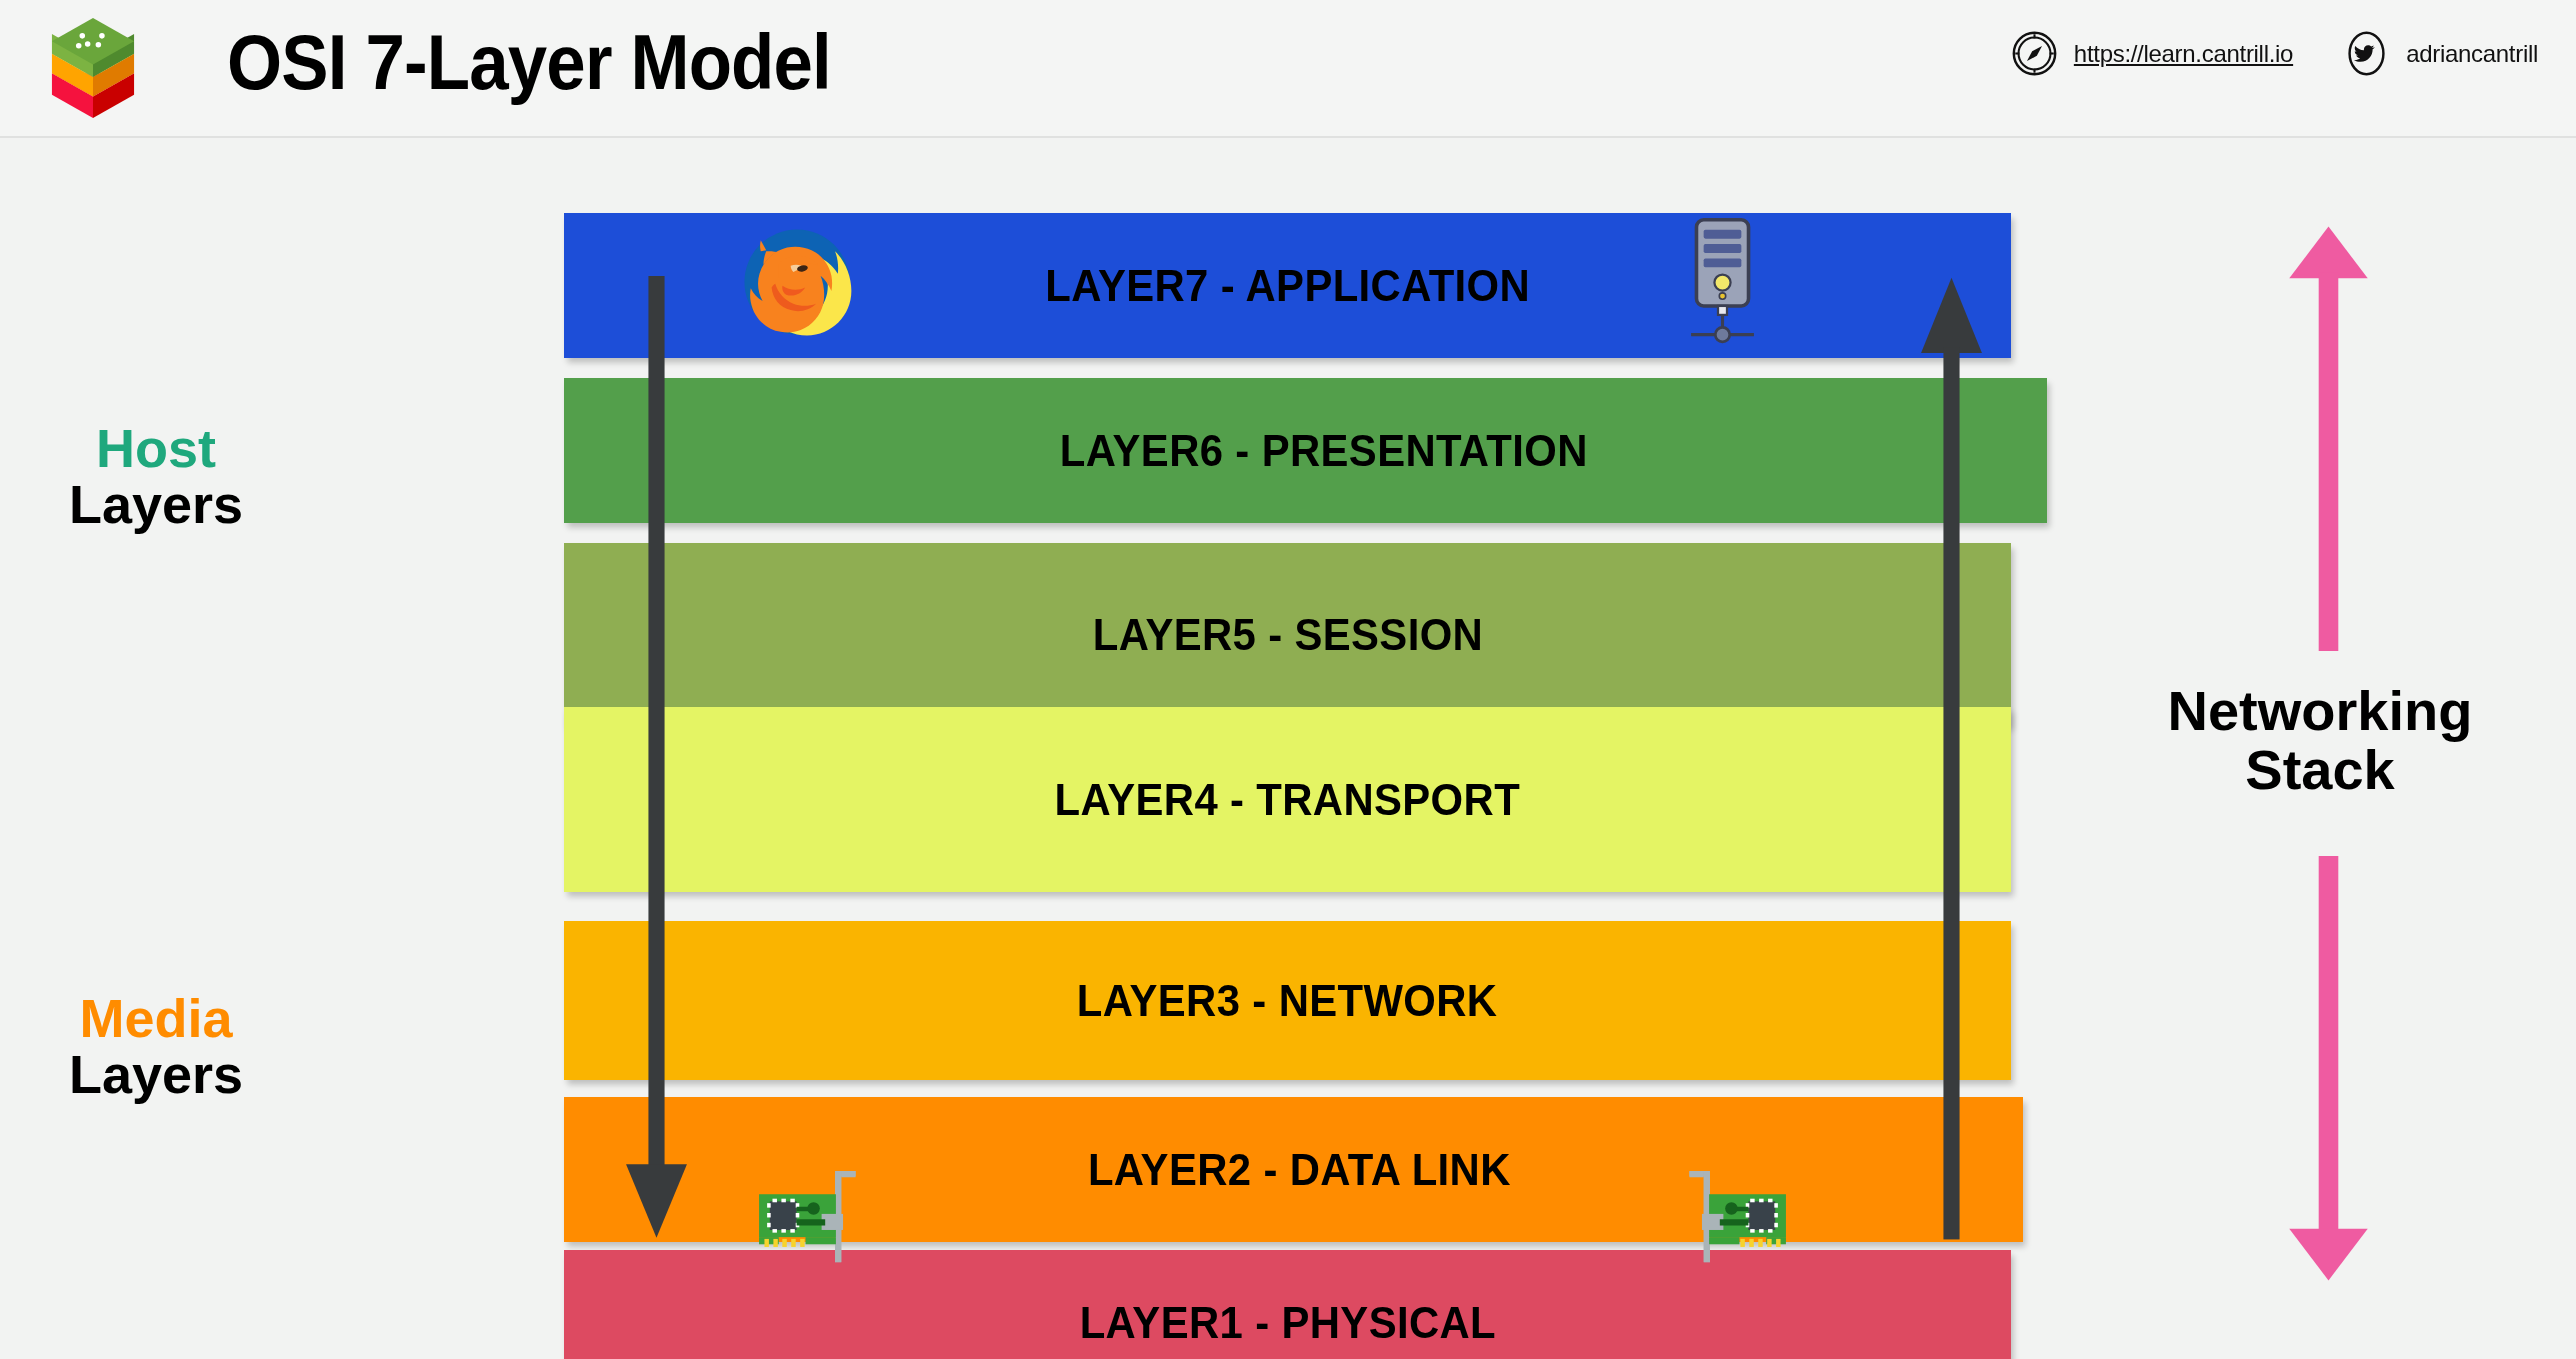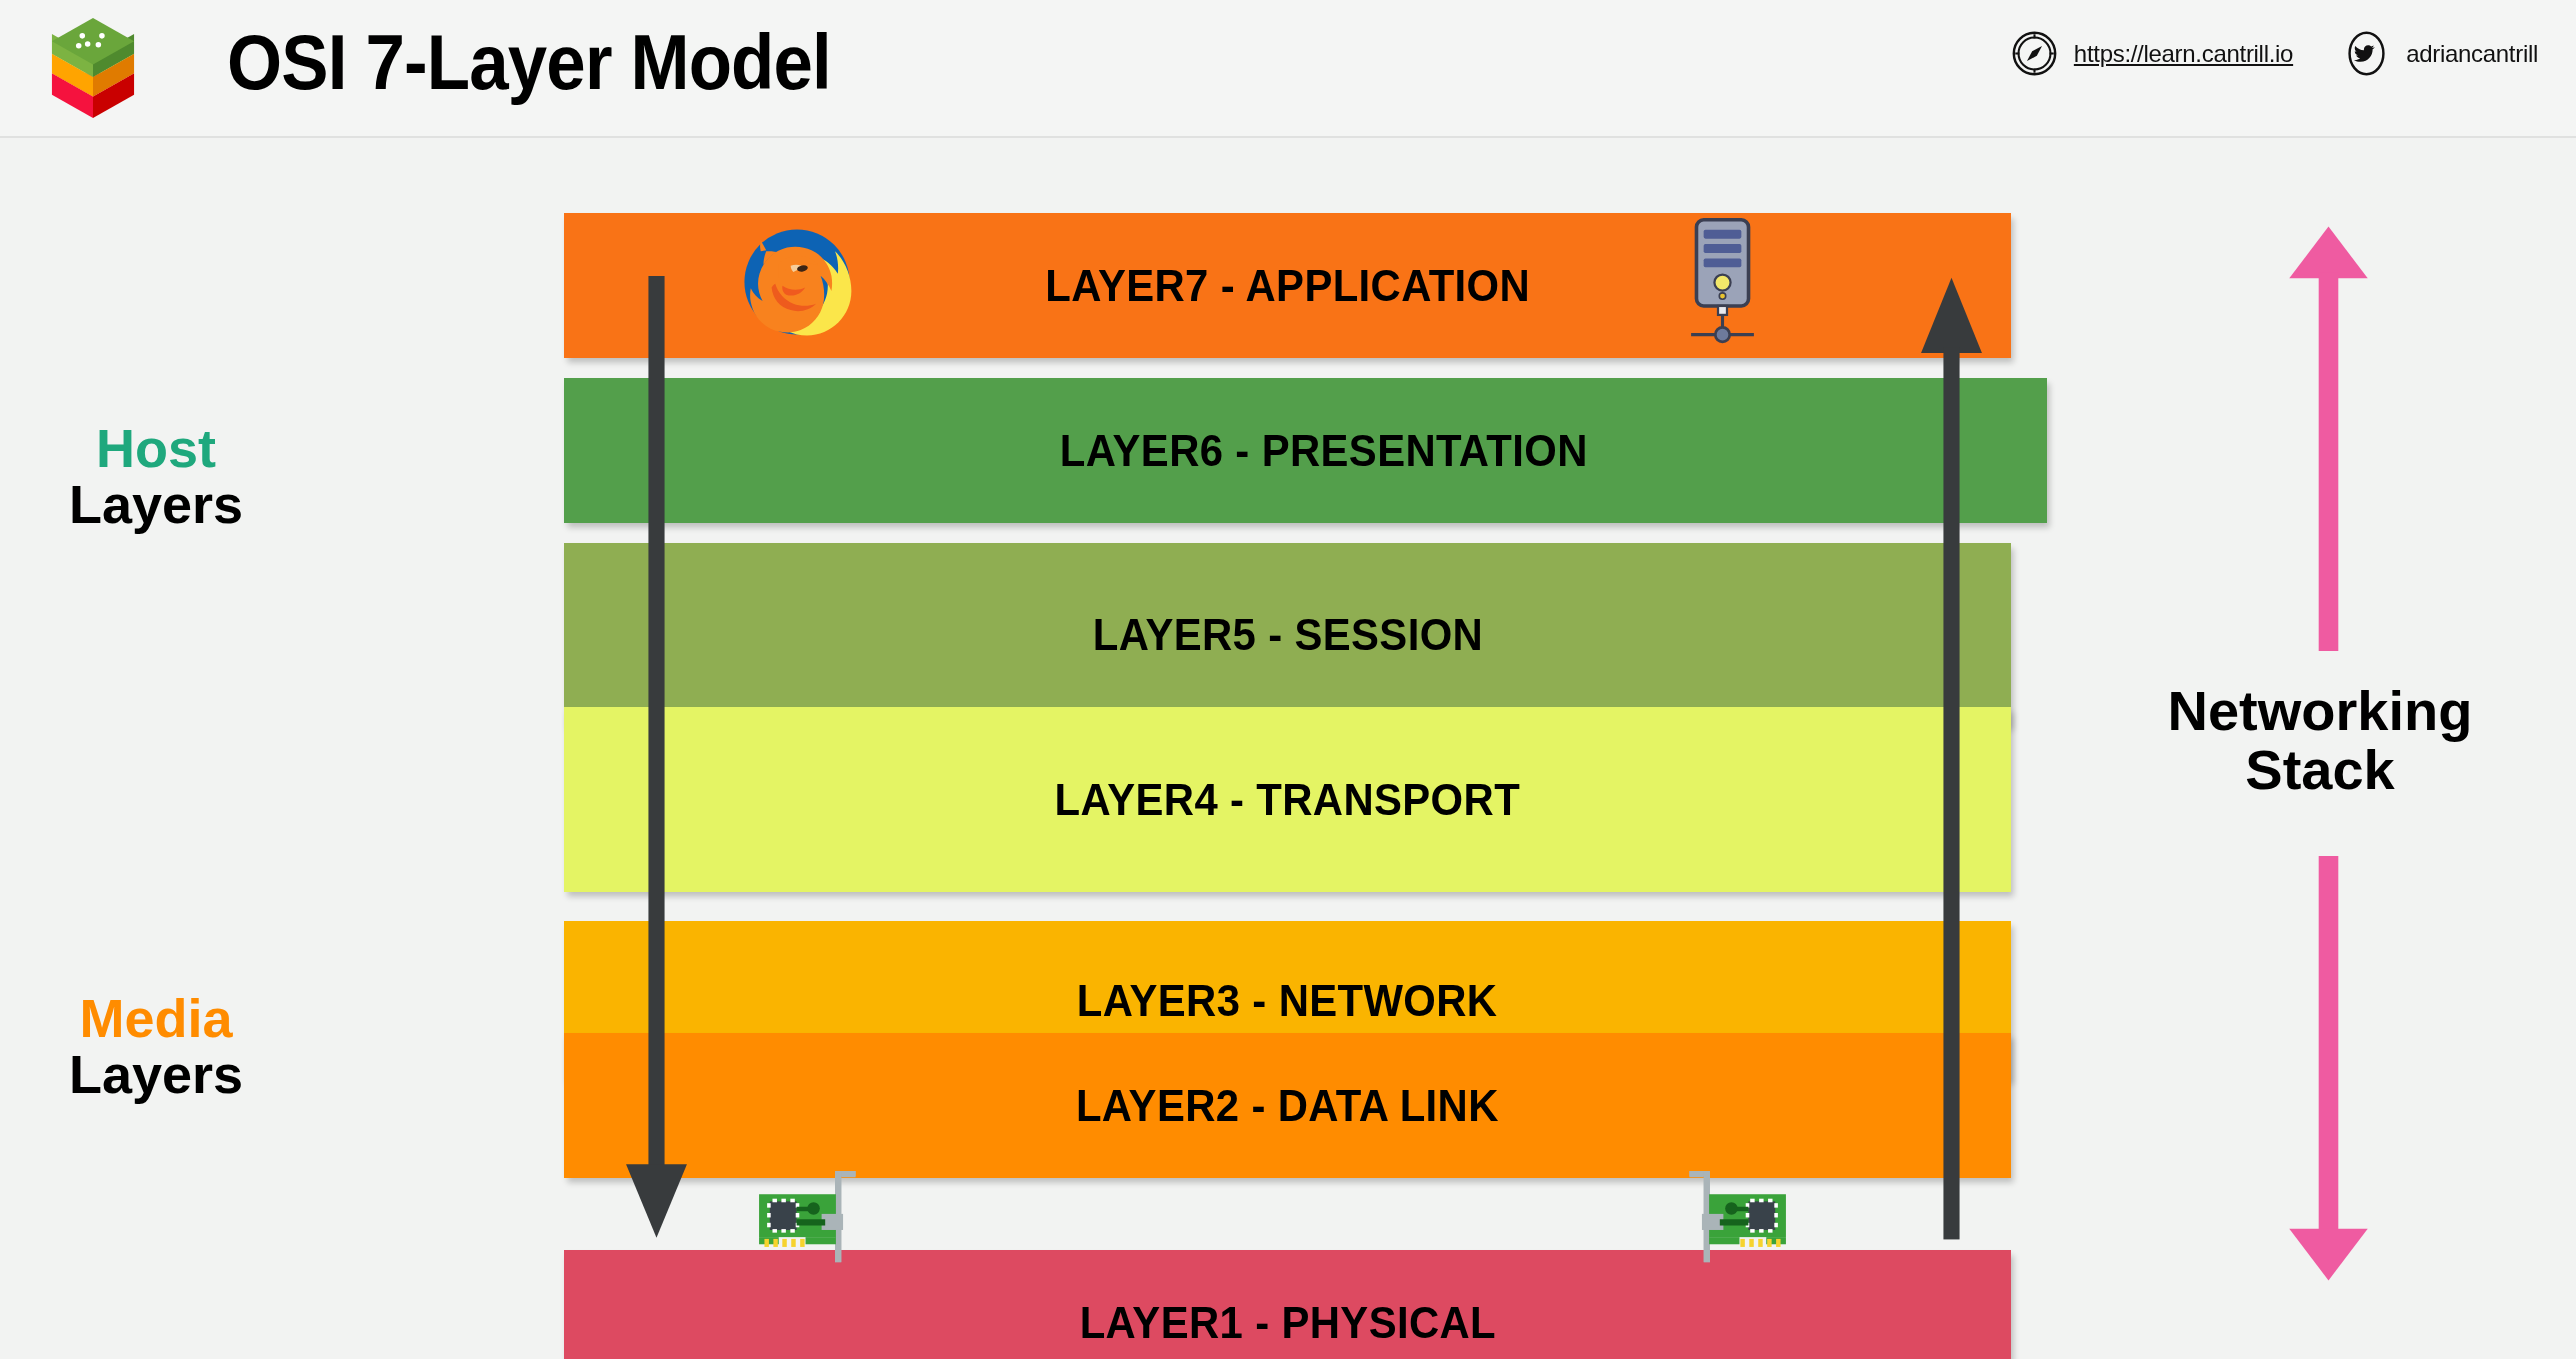--- a/index.html
+++ b/index.html
@@ -195,36 +195,36 @@
   <span class="accent-host">Host</span>
   <span class="plain">Layers</span>
 </div>
 
 <div class="group-label" id="media-label">
   <span class="accent-media">Media</span>
   <span class="plain">Layers</span>
 </div>
 
 <div class="stack">
-  <div class="layer-bar" style="top: 0px; height: 145px; background: #f97316;">
+  <div class="layer-bar" style="top: 0px; height: 145px; background: #1d4ed8;">
     <span class="layer-text">LAYER7 - APPLICATION</span>
   </div>
   <div class="layer-bar" style="top: 165px; height: 145px; background: rgb(83, 159, 75); padding-left: 36px;">
     <span class="layer-text">LAYER6 - PRESENTATION</span>
   </div>
   <div class="layer-bar" style="top: 330px; height: 183px; background: rgb(143, 174, 82);">
     <span class="layer-text">LAYER5 - SESSION</span>
   </div>
   <div class="layer-bar" style="top: 494px; height: 185px; background: rgb(228, 244, 100);">
     <span class="layer-text">LAYER4 - TRANSPORT</span>
   </div>
   <div class="layer-bar" style="top: 708px; height: 159px; background: rgb(250, 180, 0);">
     <span class="layer-text">LAYER3 - NETWORK</span>
   </div>
-  <div class="layer-bar" style="top: 820px; height: 145px; background: rgb(255, 140, 0);">
+  <div class="layer-bar" style="top: 884px; height: 145px; background: rgb(255, 140, 0); padding-left: 12px;">
     <span class="layer-text">LAYER2 - DATA LINK</span>
   </div>
   <div class="layer-bar" style="top: 1037px; height: 145px; background: rgb(221, 74, 97);">
     <span class="layer-text">LAYER1 - PHYSICAL</span>
   </div>
 </div>
 
 <svg class="dark-arrow" id="encapsulate-arrow" width="81" height="967" viewBox="0 0 90 1080">
   <rect x="36" y="0" width="18" height="1006" fill="#383b3d"></rect>
   <polygon points="11,992 79,992 45,1074" fill="#383b3d"></polygon>

